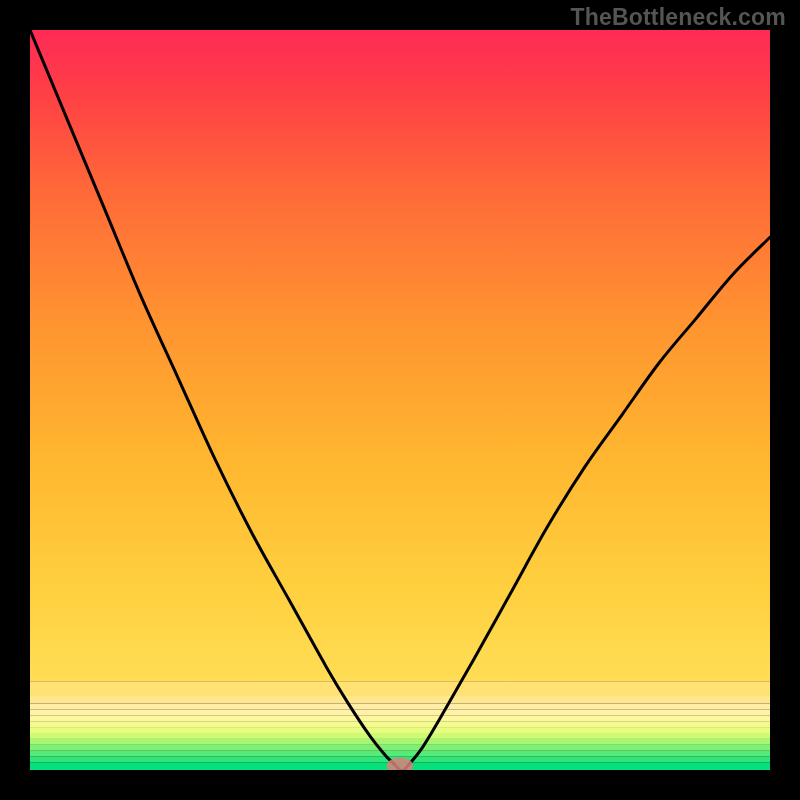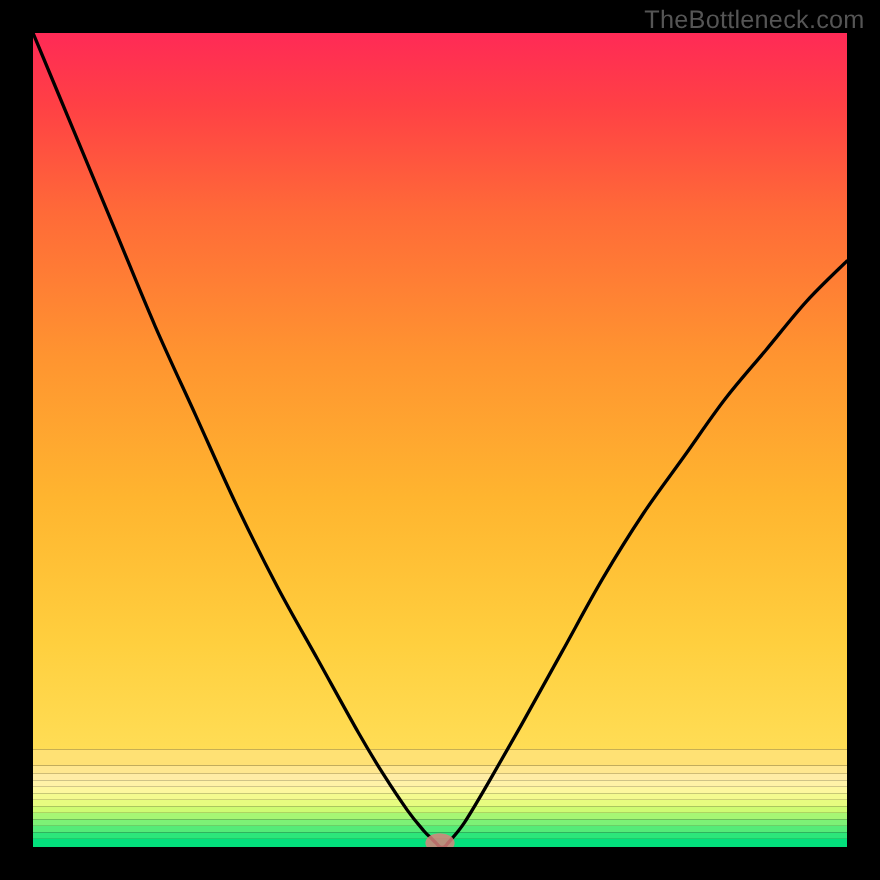--- a/index.html
+++ b/index.html
@@ -16,21 +16,21 @@
     width: 800px;
     height: 800px;
     background: #000;
   }
   .watermark {
     position: absolute;
     top: 4px;
     right: 14px;
     color: #555;
     font-size: 23px;
-    font-weight: 400;
+    font-weight: 700;
     letter-spacing: 0.2px;
     user-select: none;
   }
   .plot-area {
     position: absolute;
     left: 30px;
     top: 30px;
     width: 740px;
     height: 740px;
     overflow: hidden;

